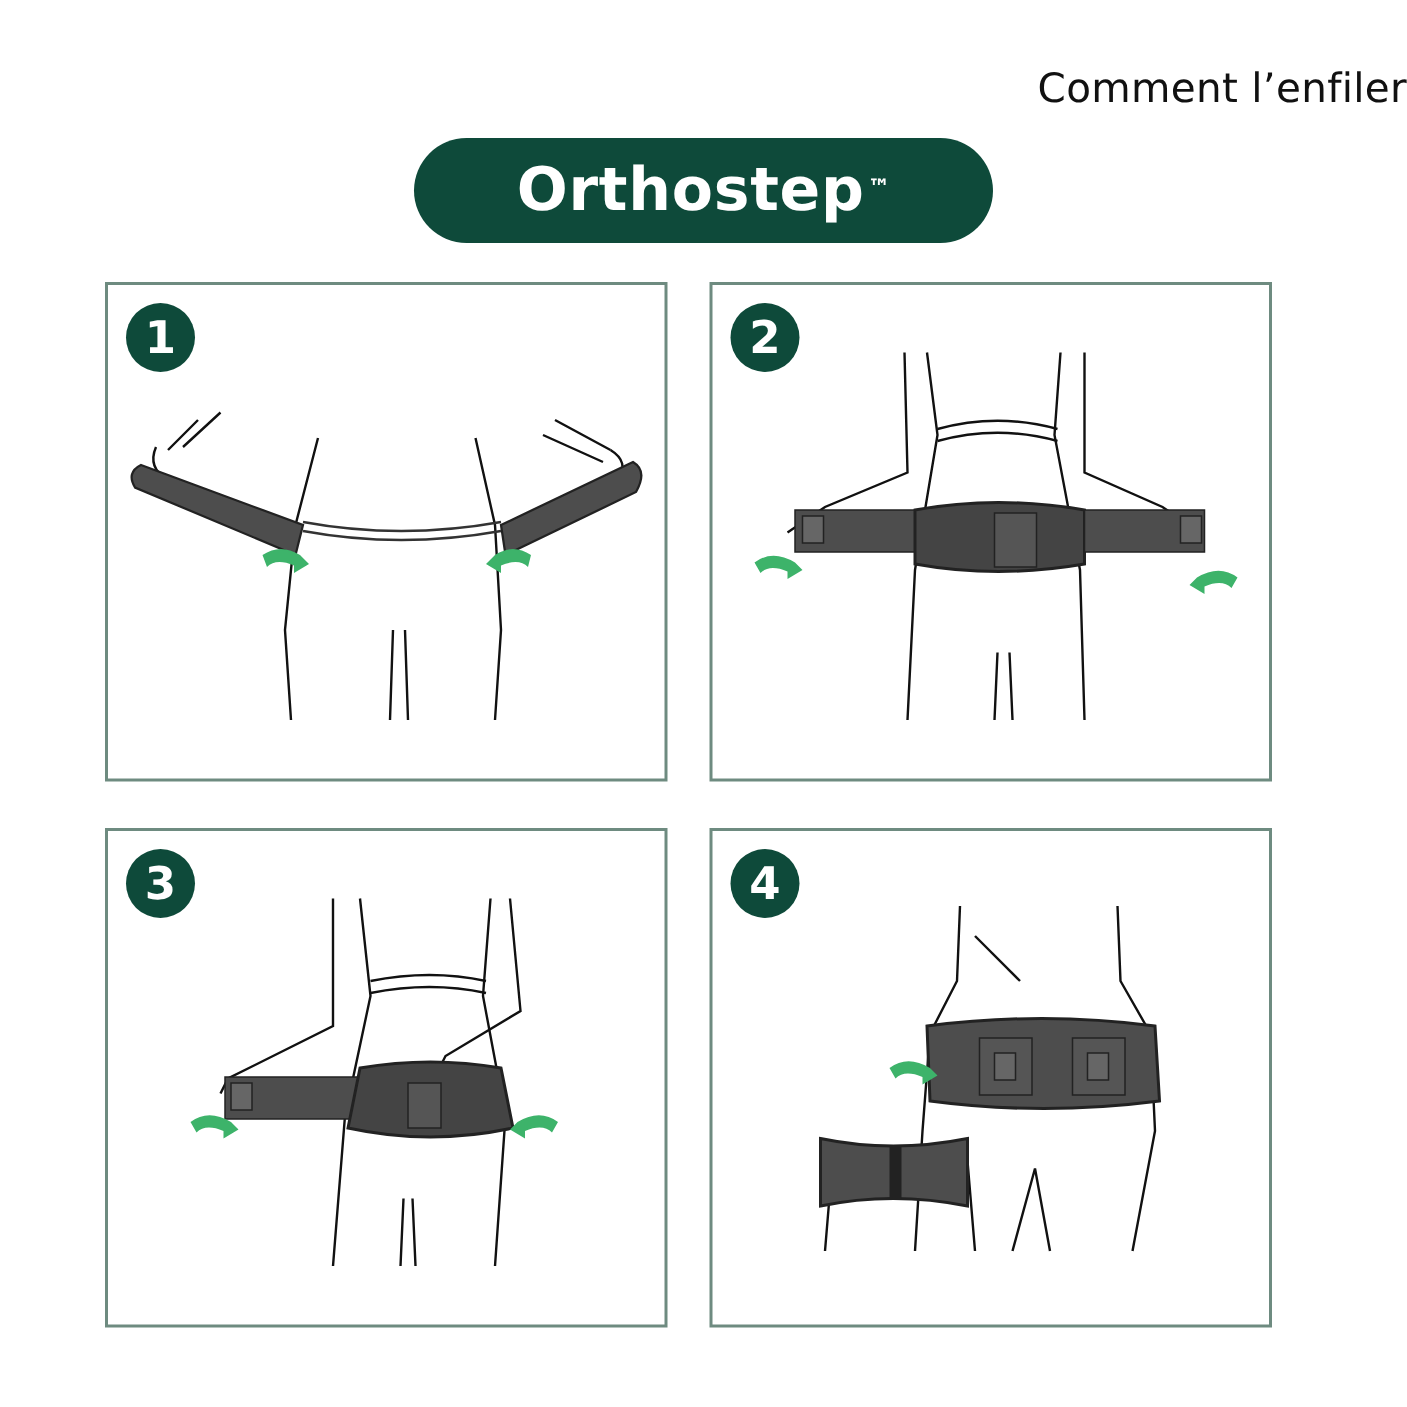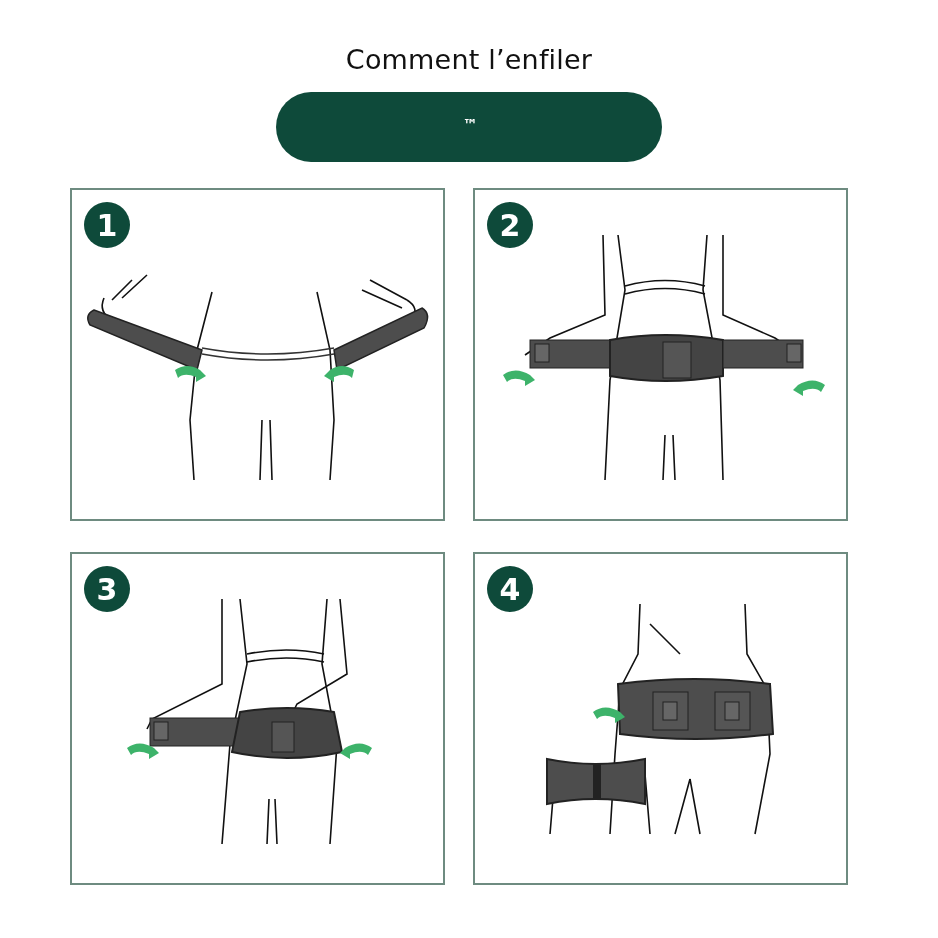--- a/index.html
+++ b/index.html
@@ -1,33 +1,34 @@
 <!DOCTYPE html>
 <html><head>
 <meta charset="utf-8">
 <style>
   html, body { margin:0; padding:0; background:#ffffff; }
   body { width:938px; height:938px; position:relative; overflow:hidden; font-family:"DejaVu Sans", sans-serif; }
-  .subtitle { position:absolute; top:44px; left:0; width:938px; text-align:center; font-size:27px; color:#111; font-family:"DejaVu Sans", sans-serif; letter-spacing:0.2px; }
+  .subtitle { position:absolute; top:44px; left:0; width:938px; text-align:right; font-size:27px; color:#111; font-family:"DejaVu Sans", sans-serif; letter-spacing:0.2px; }
   .brand-pill { position:absolute; left:276px; top:92px; width:386px; height:70px; border-radius:35px; background:#0e4a3a; display:flex; align-items:center; justify-content:center; }
   .brand-name { color:#fff; font-size:40px; font-weight:bold; font-family:"DejaVu Sans", sans-serif; letter-spacing:0.5px; }
   .brand-tm { color:#fff; font-size:15px; font-weight:bold; vertical-align:top; position:relative; top:-2px; margin-left:2px; }
   .panel { position:absolute; width:375px; height:333px; border:2px solid #6e8b80; background:#fff; box-sizing:border-box; }
   .p1 { left:70px; top:188px; }
   .p2 { left:473px; top:188px; }
   .p3 { left:70px; top:552px; }
   .p4 { left:473px; top:552px; }
   .step-badge { position:absolute; left:12px; top:12px; width:46px; height:46px; border-radius:50%; background:#0e4a3a; color:#fff; font-weight:bold; font-size:30px; display:flex; align-items:center; justify-content:center; font-family:"DejaVu Sans", sans-serif; }
   .panel svg { position:absolute; left:0; top:0; }
 </style>
 </head>
 <body>
 
 <div class="subtitle">Comment l’enfiler</div>
 <div class="brand-pill">
+  <span class="brand-name">Orthostep</span>
     <span class="brand-tm">™</span>
 </div>
 
 <div class="panel p1">
   <div class="step-badge">1</div>
   <svg width="371" height="329">
     <g fill="none" stroke="#111" stroke-width="1.6">
       <path d="M140 102 L125 160 L118 230 L122 290"></path>
       <path d="M245 102 L258 160 L262 230 L258 290"></path>
       <path d="M190 230 L188 290 M198 230 L200 290"></path>

